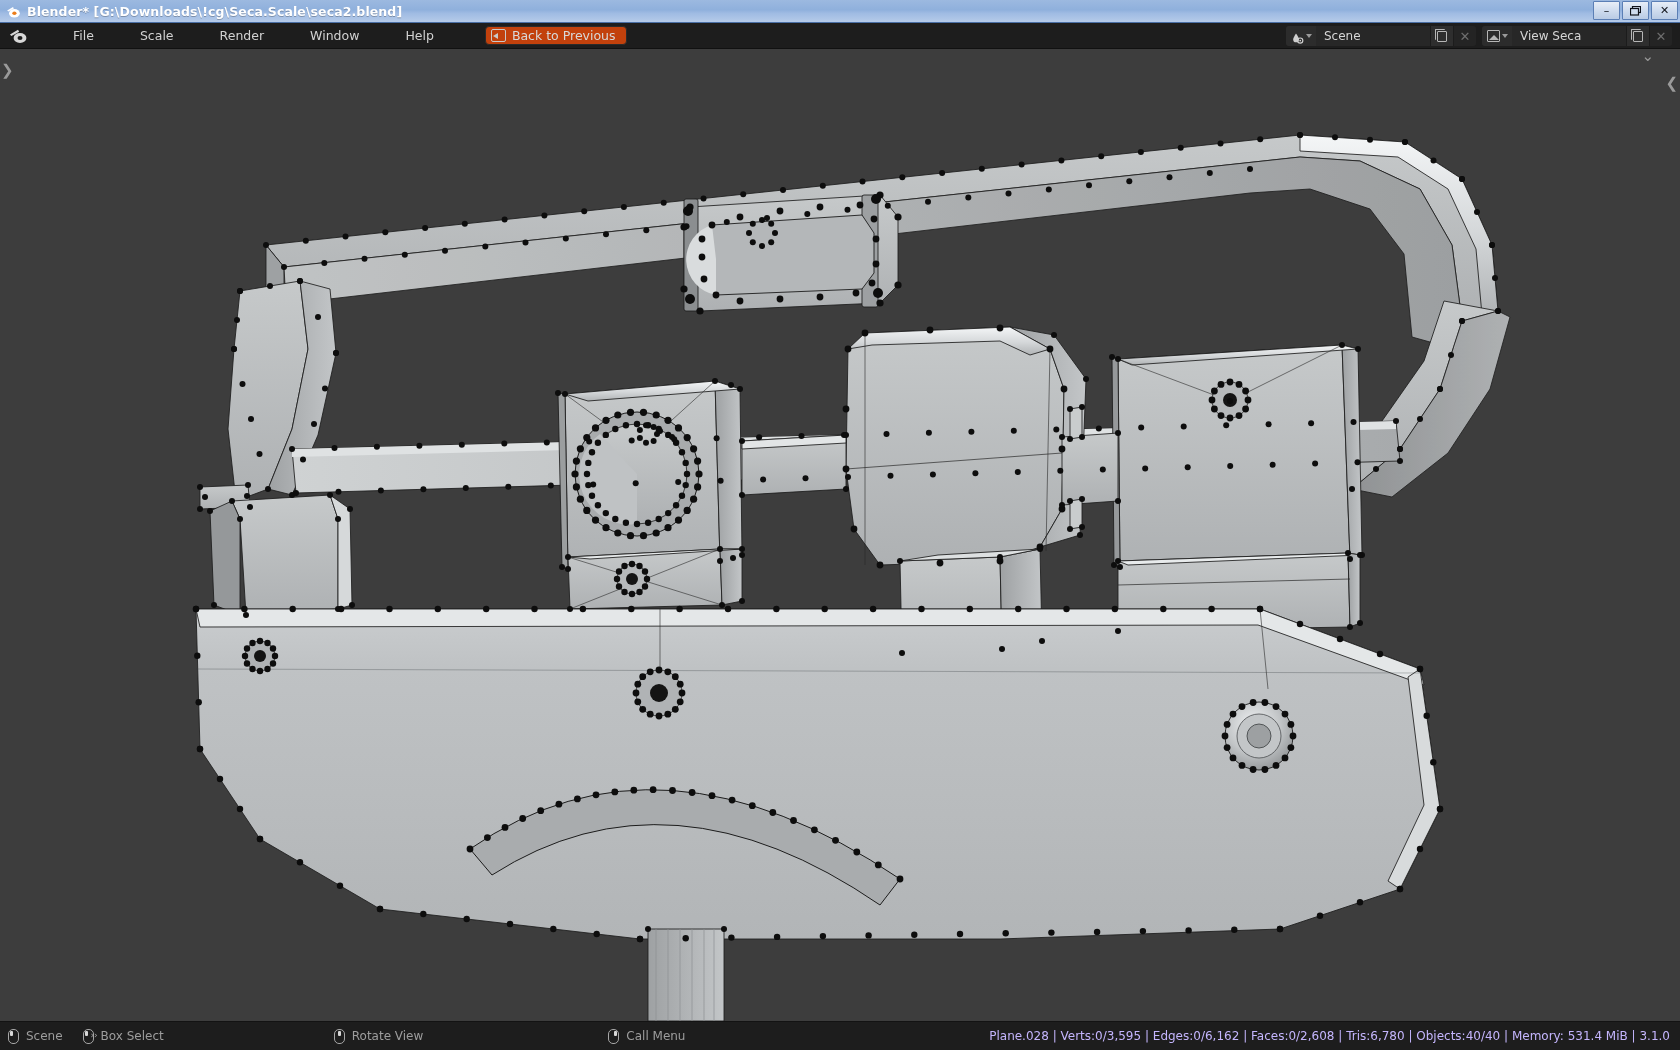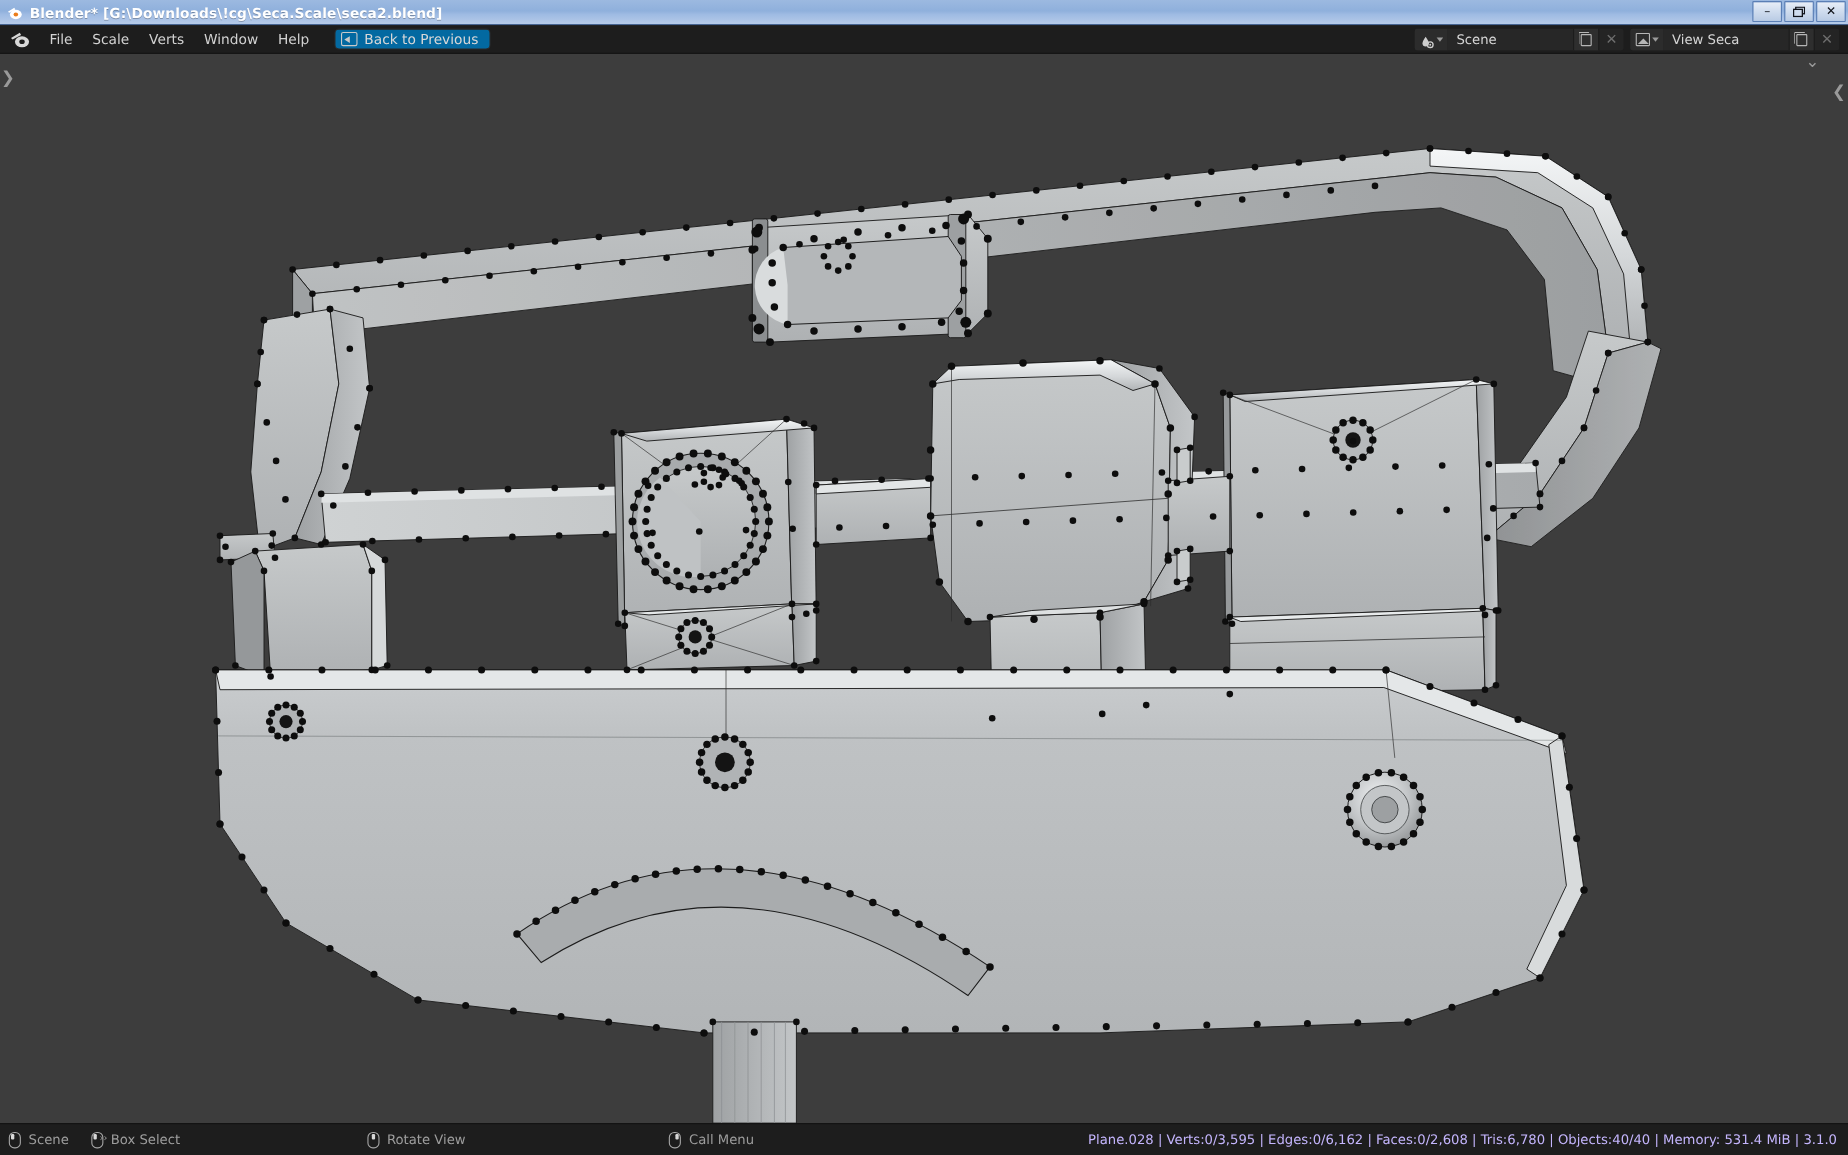--- a/index.html
+++ b/index.html
@@ -74,40 +74,41 @@
   .topbar {
     position: absolute;
     top: 23px; left: 0;
     width: 1680px;
     height: 26px;
     background: #1d1d1d;
     display: flex;
     align-items: center;
     box-sizing: border-box;
     border-bottom: 1px solid #111;
+    gap: 28px;
   }
   .blender-logo {
     width: 22px; height: 18px;
     margin: 0 6px 0 8px;
     position: relative;
     flex: 0 0 auto;
   }
   .menu-item {
     font-size: 12.5px;
     color: #d2d2d2;
     padding: 3px 9px;
     border-radius: 3px;
     white-space: nowrap;
     font-family: "DejaVu Sans", sans-serif;
   }
   .back-btn {
     display: flex;
     align-items: center;
     gap: 6px;
-    background: #0369a1;
+    background: #c2410c;
     border: 1px solid #2a2a2a;
     border-radius: 4px;
     padding: 2px 10px 2px 5px;
     margin-left: 14px;
     height: 19px;
     box-sizing: border-box;
   }
   .back-btn .lbl {
     font-size: 12.5px;
     color: #d8d8d8;
@@ -339,21 +340,21 @@
   <div class="topbar">
     <span class="blender-logo">
       <svg width="22" height="18" viewBox="0 0 22 18">
         <ellipse cx="12" cy="11" rx="6.4" ry="5.0" fill="#d8d8d8"></ellipse>
         <ellipse cx="12" cy="11" rx="2.5" ry="2.1" fill="#1d1d1d"></ellipse>
         <path d="M2 7.6 L10 2.8 L11.2 4.8 L3.4 8.9 Z" fill="#d8d8d8"></path>
       </svg>
     </span>
     <span class="menu-item">File</span>
     <span class="menu-item">Scale</span>
-    <span class="menu-item">Verts</span>
+    <span class="menu-item">Render</span>
     <span class="menu-item">Window</span>
     <span class="menu-item">Help</span>
 
     <div class="back-btn">
       <span class="back-icon"></span>
       <span class="lbl">Back to Previous</span>
     </div>
 
     <div class="topbar-right">
 

